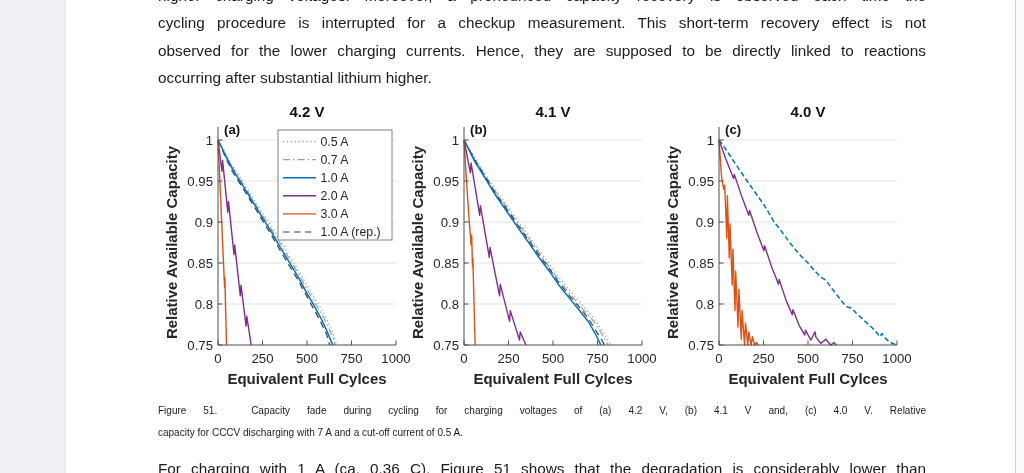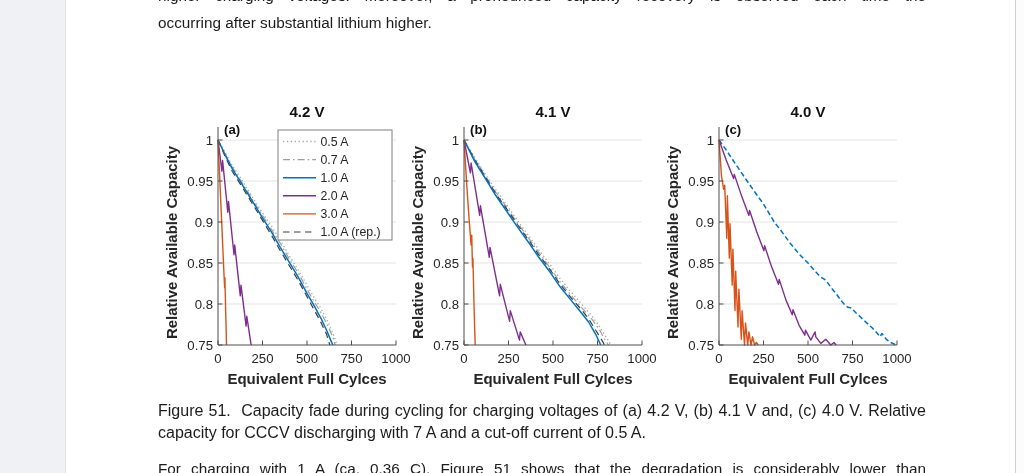--- a/index.html
+++ b/index.html
@@ -6,40 +6,42 @@
   body{
     width:1024px;height:473px;position:relative;overflow:hidden;
     background:#ffffff;font-family:"Liberation Sans",sans-serif;color:#1c1c1c;
   }
   .left-strip{position:absolute;left:0;top:0;width:66px;height:473px;
     background:#f0f1f4;border-right:1px solid #e1e3e8;box-sizing:border-box;}
   .right-edge-line{position:absolute;left:1015px;top:0;width:1px;height:473px;background:#cfd0d4;}
   .right-outside{position:absolute;left:1016px;top:0;width:8px;height:473px;background:#fcfcfd;}
   .textline{position:absolute;left:158px;width:768px;}
   .body-font{font-size:15.3px;line-height:27.4px;}
-  .cap-font{font-size:16px;line-height:21.6px;}
+  .cap-font{font-size:10px;line-height:21.6px;}
   .just{text-align:justify;text-align-last:justify;}
   .pre{white-space:pre-wrap;}
   #para-top{top:-18px;}
   #caption-block{top:400px;}
   #para-bottom{top:455px;}
   svg.chart{position:absolute;top:100px;overflow:visible;}
   #chart-a{left:160px;}
   #chart-b{left:406px;}
   #chart-c{left:661px;}
 </style>
 </head>
 <body>
 
 <div class="left-strip"></div>
 <div class="right-edge-line"></div>
 <div class="right-outside"></div>
 
 <div id="para-top" class="textline body-font">
   <div class="just">higher charging voltages. Moreover, a pronounced capacity recovery is observed each time the</div>
+  <div class="just">cycling procedure is interrupted for a checkup measurement. This short-term recovery effect is not</div>
+  <div class="just">observed for the lower charging currents. Hence, they are supposed to be directly linked to reactions</div>
   <div>occurring after substantial lithium higher.</div>
 </div>
 
 <svg id="chart-a" class="chart" width="260" height="292">
     <line x1="58" y1="203.99999999999997" x2="236" y2="203.99999999999997" stroke="#e3e3e3" stroke-width="1"></line>
     <line x1="58" y1="163" x2="236" y2="163" stroke="#e3e3e3" stroke-width="1"></line>
     <line x1="58" y1="121.99999999999999" x2="236" y2="121.99999999999999" stroke="#e3e3e3" stroke-width="1"></line>
     <line x1="58" y1="81.00000000000003" x2="236" y2="81.00000000000003" stroke="#e3e3e3" stroke-width="1"></line>
     <line x1="58" y1="40" x2="236" y2="40" stroke="#e3e3e3" stroke-width="1"></line>
     <polyline points="58.0,40.0 65.1,52.3 72.2,65.4 79.4,76.1 86.5,87.6 93.6,99.0 102.5,113.0 111.4,126.1 120.3,140.0 129.2,155.6 138.1,169.6 147.0,185.1 154.1,197.4 161.2,208.9 168.4,222.9 173.7,235.2 176.9,245.0" fill="none" stroke="#a6a6a6" stroke-width="1.3" stroke-linejoin="round" stroke-dasharray="1.3 2.6"></polyline>

